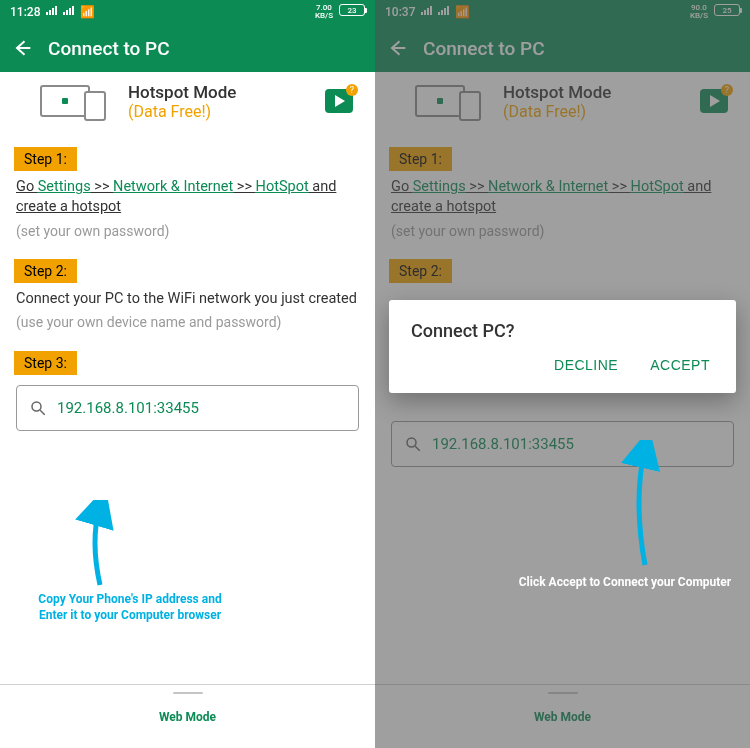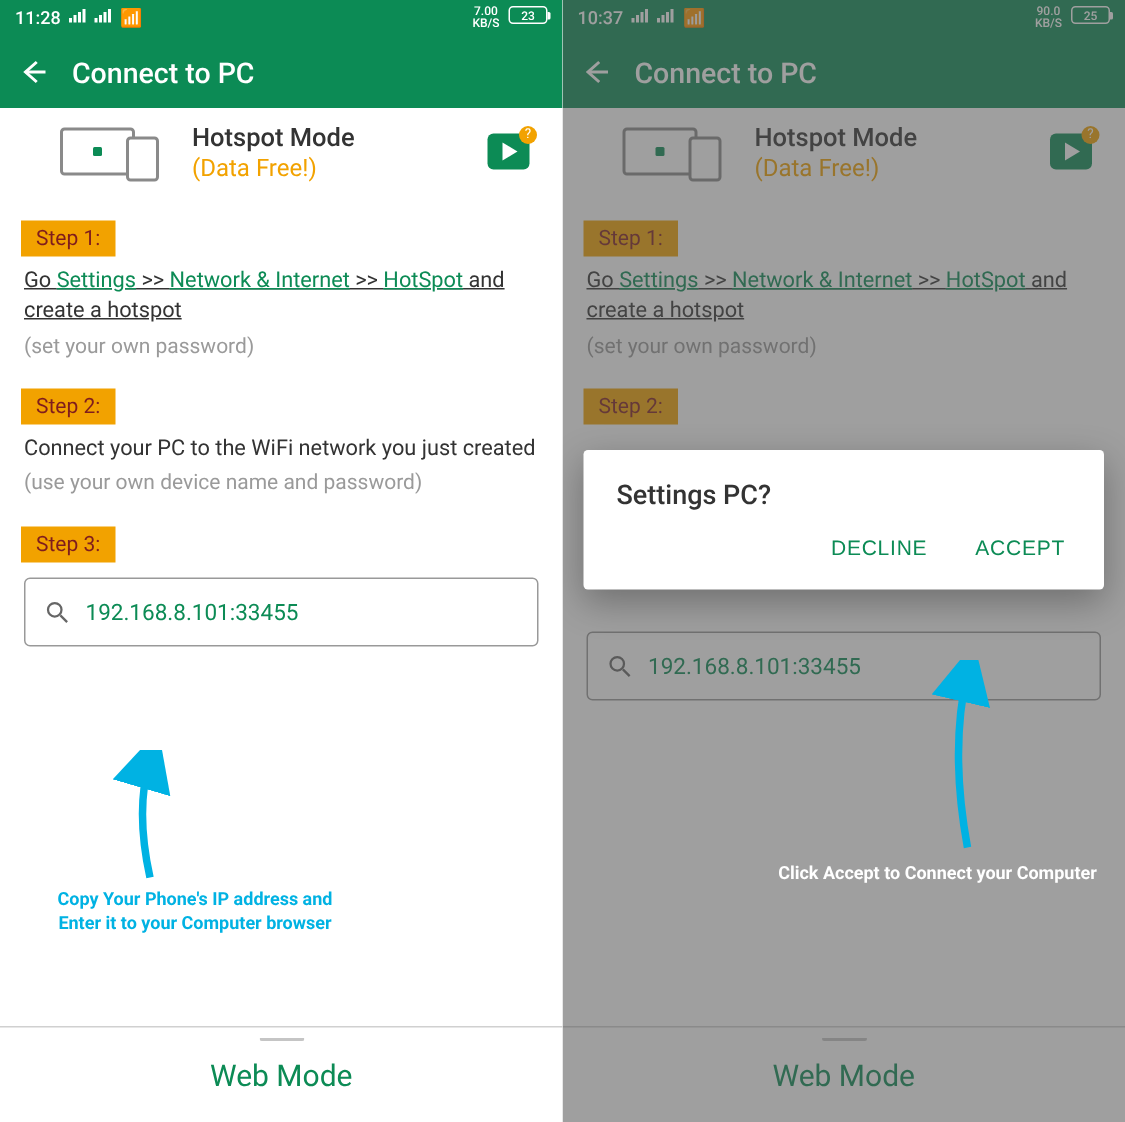--- a/index.html
+++ b/index.html
@@ -67,21 +67,21 @@
   .mode-sub { font-size: 16px; color:#f2a200; }
   .play-btn {
     width: 28px; height: 24px; background:#0c8b55; border-radius:4px; position:relative; margin-right:6px; cursor:pointer;
   }
   .play-btn::after { content:""; position:absolute; left:10px; top:6px; border-left:10px solid #fff; border-top:6px solid transparent; border-bottom:6px solid transparent;}
   .play-badge { position:absolute; top:-5px; right:-5px; width:12px;height:12px;border-radius:50%;background:#f2a200;color:#fff;font-size:9px;display:flex;align-items:center;justify-content:center;}
 
   .step-tag {
     display:inline-block;
     background:#f2a200;
-    color:#7f1d1d;
+    color:#000000;
     font-size: 14px;
     padding: 4px 10px;
     margin-left: 14px;
     margin-top: 12px;
   }
   .step-body { padding: 6px 16px; font-size: 14.5px; line-height: 1.4; color:#333; }
   .step-body a { color:#0c8b55; text-decoration: underline; }
   .step-body u { text-decoration: underline; }
   .hint { color:#9a9a9a; margin-top: 4px; font-size: 14px; }
   .addr-box {
@@ -100,21 +100,21 @@
   .ip-text { color:#0c8b55; }
 
   .bottom-bar {
     position:absolute; bottom:0; left:0; right:0;
     border-top: 1px solid #d0d0d0;
     height: 64px;
     display:flex; align-items:center; justify-content:center;
     background:#fff;
     cursor:pointer;
   }
-  .bottom-label { color:#0c8b55; font-size:20px; font-weight:400;}
+  .bottom-label { color:#0c8b55; font-size:12px; font-weight:700;}
   .grip { position:absolute; top:6px; width:30px; height:3px; border-bottom:2px solid #c5c5c5; border-radius:2px;}
 
   
   .arrow {
     position:absolute;
     pointer-events:none;
   }
   .annotation-text {
     position:absolute;
     color:#00b2e3;
@@ -315,21 +315,21 @@
   </div>
 
   <div class="bottom-bar">
     <div class="grip"></div>
     <div class="bottom-label">Web Mode</div>
   </div>
 
   <div class="dim-overlay"></div>
 
   <div class="dialog">
-    <div class="dialog-title">Settings PC?</div>
+    <div class="dialog-title">Connect PC?</div>
     <div class="dialog-actions">
       <button class="dialog-btn">DECLINE</button>
       <button class="dialog-btn">ACCEPT</button>
     </div>
   </div>
 
   
   <svg class="arrow" style="left:240px; top:440px; width:60px; height:130px; z-index:6;" viewBox="0 0 60 130">
     <defs>
         <marker id="ah2" markerWidth="8" markerHeight="8" refX="4" refY="4" orient="auto">

